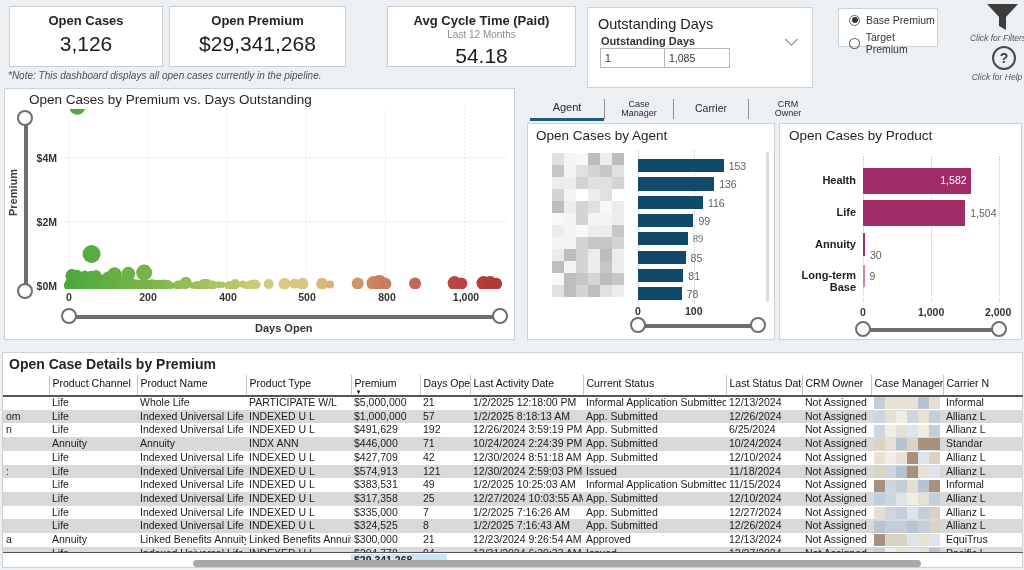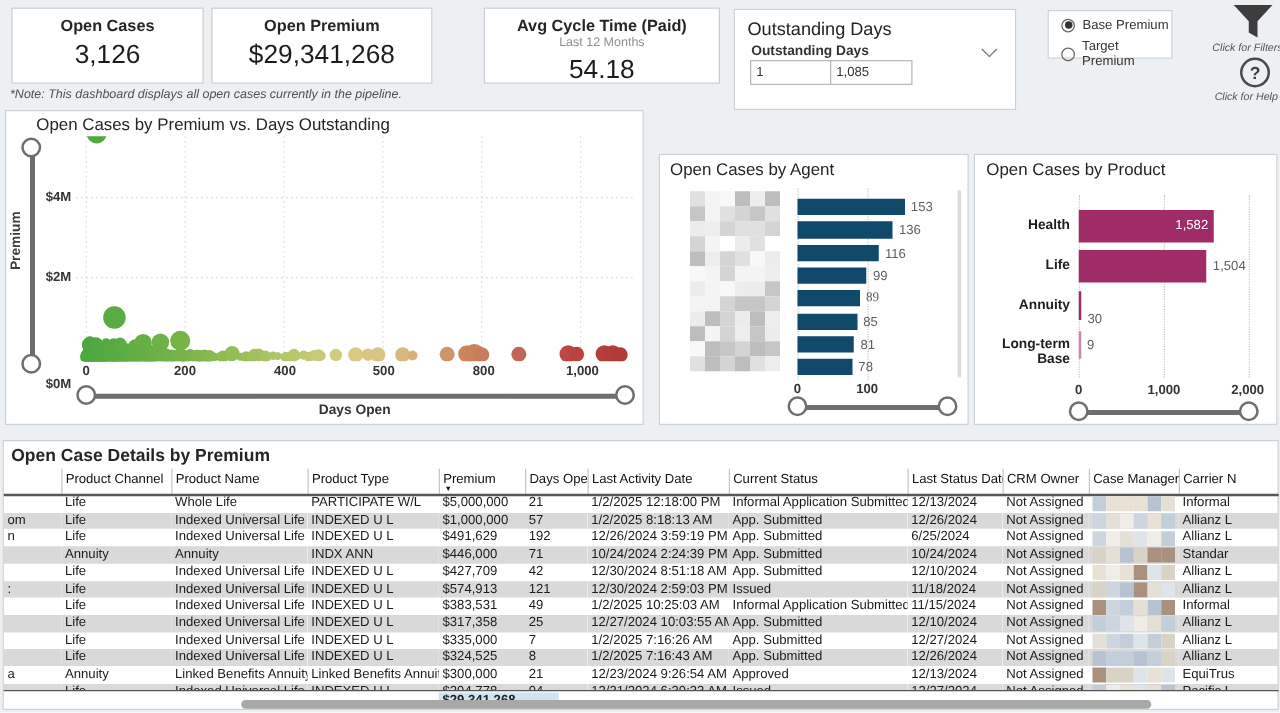--- a/index.html
+++ b/index.html
@@ -110,21 +110,21 @@
   <div class="panel" style="left:4px;top:88px;width:511px;height:252px;">
     <div class="ptitle" style="left:6px;top:3px;margin-left:18px;">Open Cases by Premium vs. Days Outstanding</div>
     <div class="vlab" style="left:2px;top:80px;">Premium</div>
 
     <div class="slider-track" style="left:19px;top:29px;width:4px;height:173px;"></div>
     <span class="slider-handle" style="left:12px;top:21px;"></span>
     <span class="slider-handle" style="left:12px;top:194px;"></span>
 
     <div class="ticklab" style="left:24px;top:63px;width:28px;text-align:right;">$4M</div>
     <div class="ticklab" style="left:24px;top:127px;width:28px;text-align:right;">$2M</div>
-    <div class="ticklab" style="left:24px;top:191px;width:28px;text-align:right;margin-top:21px;">$0M</div>
+    <div class="ticklab" style="left:24px;top:191px;width:28px;text-align:right;">$0M</div>
     <svg id="scatter-svg" style="position:absolute;left:56px;top:20px;" width="446" height="180">
         <line x1="0" x2="446" y1="113" y2="113" stroke="#cfcfcf" stroke-dasharray="1,3"></line>
         <line x1="0" x2="446" y1="49" y2="49" stroke="#cfcfcf" stroke-dasharray="1,3"></line>
         <line x1="8" x2="8" y1="0" y2="180" stroke="#d4d4d4" stroke-dasharray="1,3"></line>
         <line x1="87.10000000000001" x2="87.10000000000001" y1="0" y2="180" stroke="#d4d4d4" stroke-dasharray="1,3"></line>
         <line x1="166.20000000000002" x2="166.20000000000002" y1="0" y2="180" stroke="#d4d4d4" stroke-dasharray="1,3"></line>
         <line x1="245.3" x2="245.3" y1="0" y2="180" stroke="#d4d4d4" stroke-dasharray="1,3"></line>
         <line x1="324.40000000000003" x2="324.40000000000003" y1="0" y2="180" stroke="#d4d4d4" stroke-dasharray="1,3"></line>
         <line x1="403.5" x2="403.5" y1="0" y2="180" stroke="#d4d4d4" stroke-dasharray="1,3"></line>
         <circle cx="25.535435167194787" cy="176.48872174436028" r="2.9085040532610256" fill="rgb(86,171,65)"></circle>
@@ -416,20 +416,37 @@
         <div class="ticklab" style="left: 368px; top: 202px; width: 28px; text-align: center;">800</div>
         <div class="ticklab" style="left: 447px; top: 202px; width: 28px; text-align: center;">1,000</div>
       </div>
 
     <div class="slider-track" style="left:64px;top:226px;width:431px;height:4px;"></div>
     <span class="slider-handle" style="left:56px;top:219px;"></span>
     <span class="slider-handle" style="left:487px;top:219px;"></span>
     <div class="ticklab" style="left:250px;top:233px;font-size:11px;">Days Open</div>
   </div>
 
+  <div class="tabs" id="tabs">
+      <div class="tab active" style="width: 58px;">
+        <span>Agent</span>
+      </div>
+      <div class="tab-sep"></div>
+      <div class="tab small" style="width: 52px;">
+        <span>Case<br>Manager</span>
+      </div>
+      <div class="tab-sep"></div>
+      <div class="tab" style="width: 58px;">
+        <span>Carrier</span>
+      </div>
+      <div class="tab-sep"></div>
+      <div class="tab small" style="width: 62px;">
+        <span>CRM<br>Owner</span>
+      </div>
+    </div>
 
   <div class="panel" style="left:527px;top:123px;width:248px;height:217px;">
     <div class="ptitle" style="left:8px;top:4px;">Open Cases by Agent</div>
     <div class="gridv" style="left:110px;top:27px;height:153px;"></div>
     <div class="gridv" style="left:166px;top:27px;height:153px;"></div>
     <div class="mosaic" id="agent-mosaic" style="left:24px;top:29px;grid-template-columns:repeat(6,12px);">
         <div style="width: 12px; height: 12px; background: rgb(224, 224, 224);"></div>
         <div style="width: 12px; height: 12px; background: rgb(244, 244, 244);"></div>
         <div style="width: 12px; height: 12px; background: rgb(248, 248, 248);"></div>
         <div style="width: 12px; height: 12px; background: rgb(189, 189, 189);"></div>

